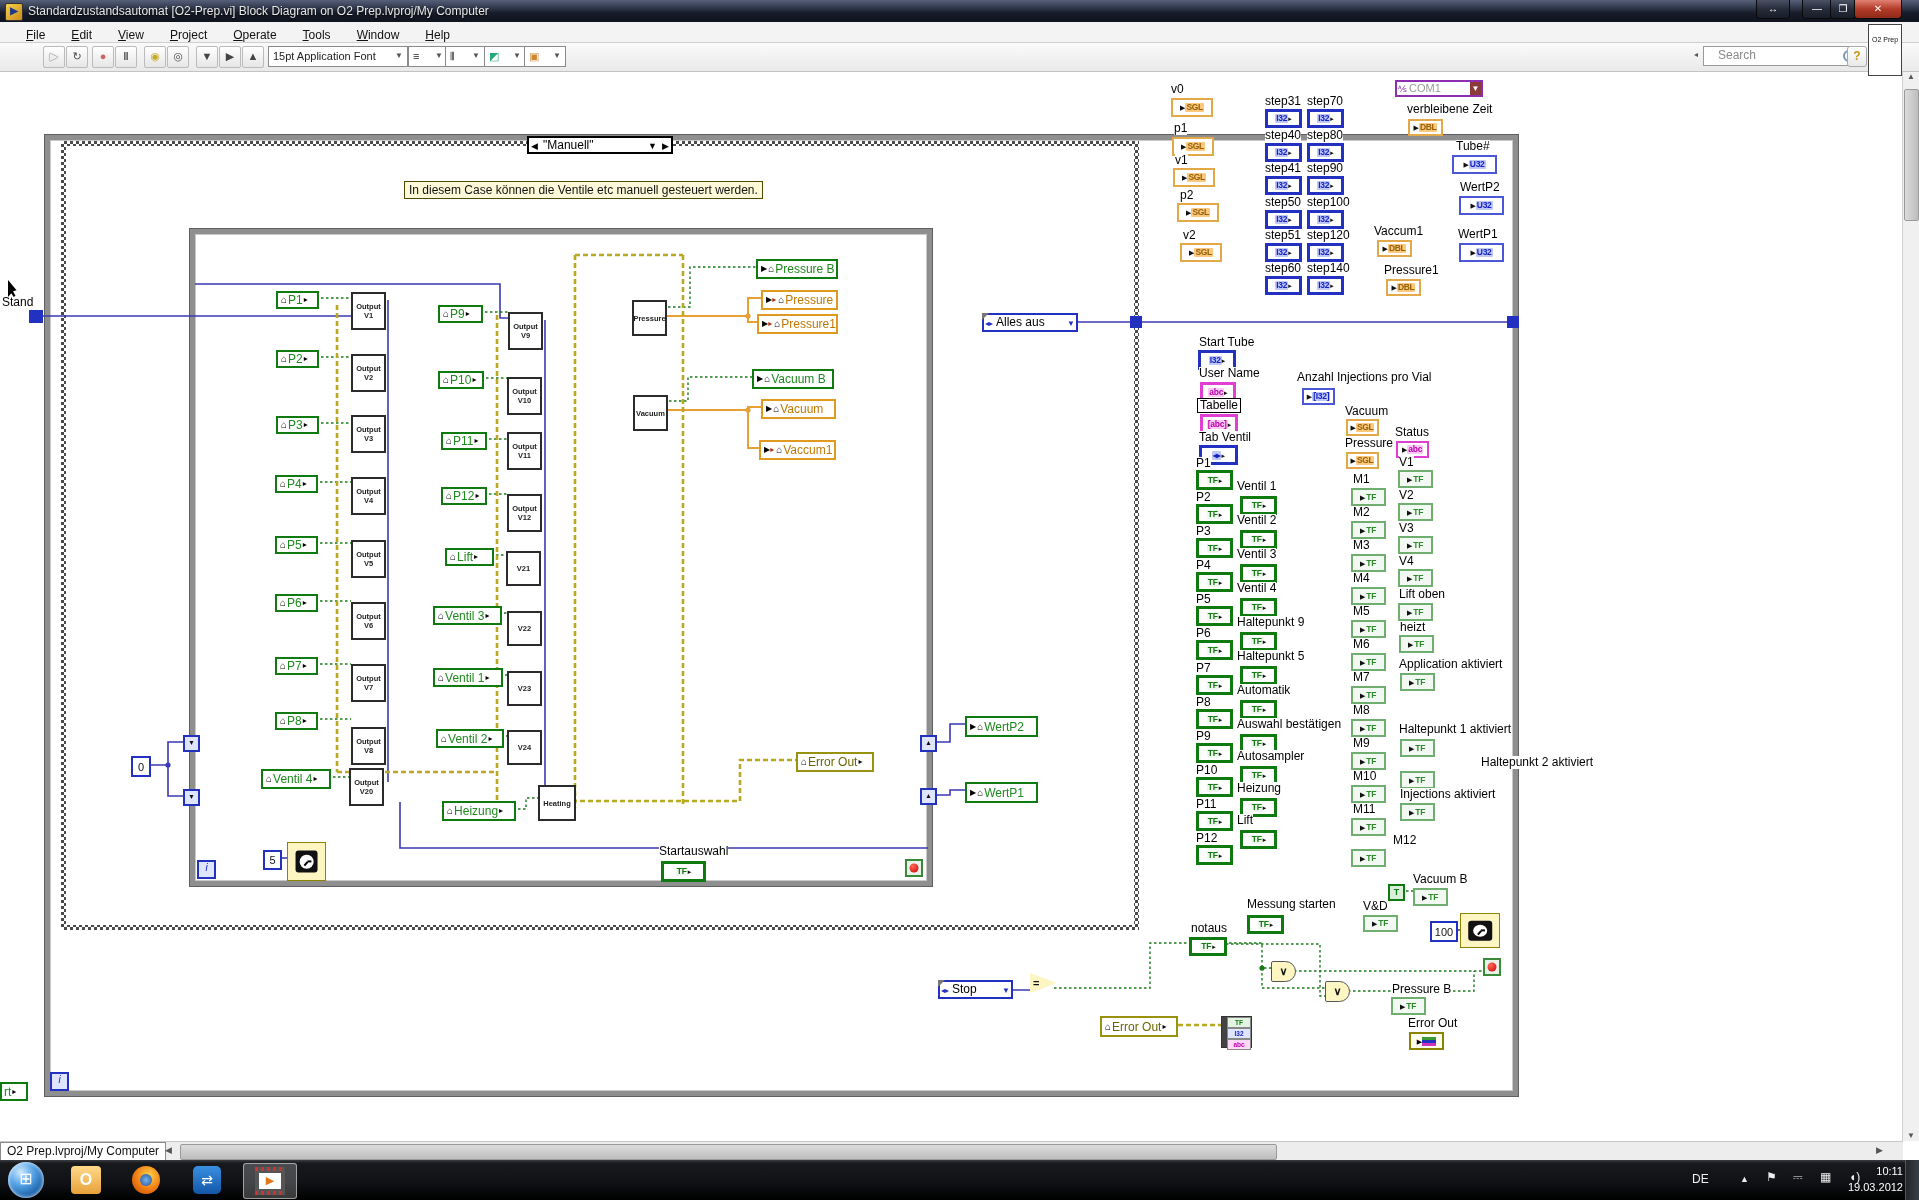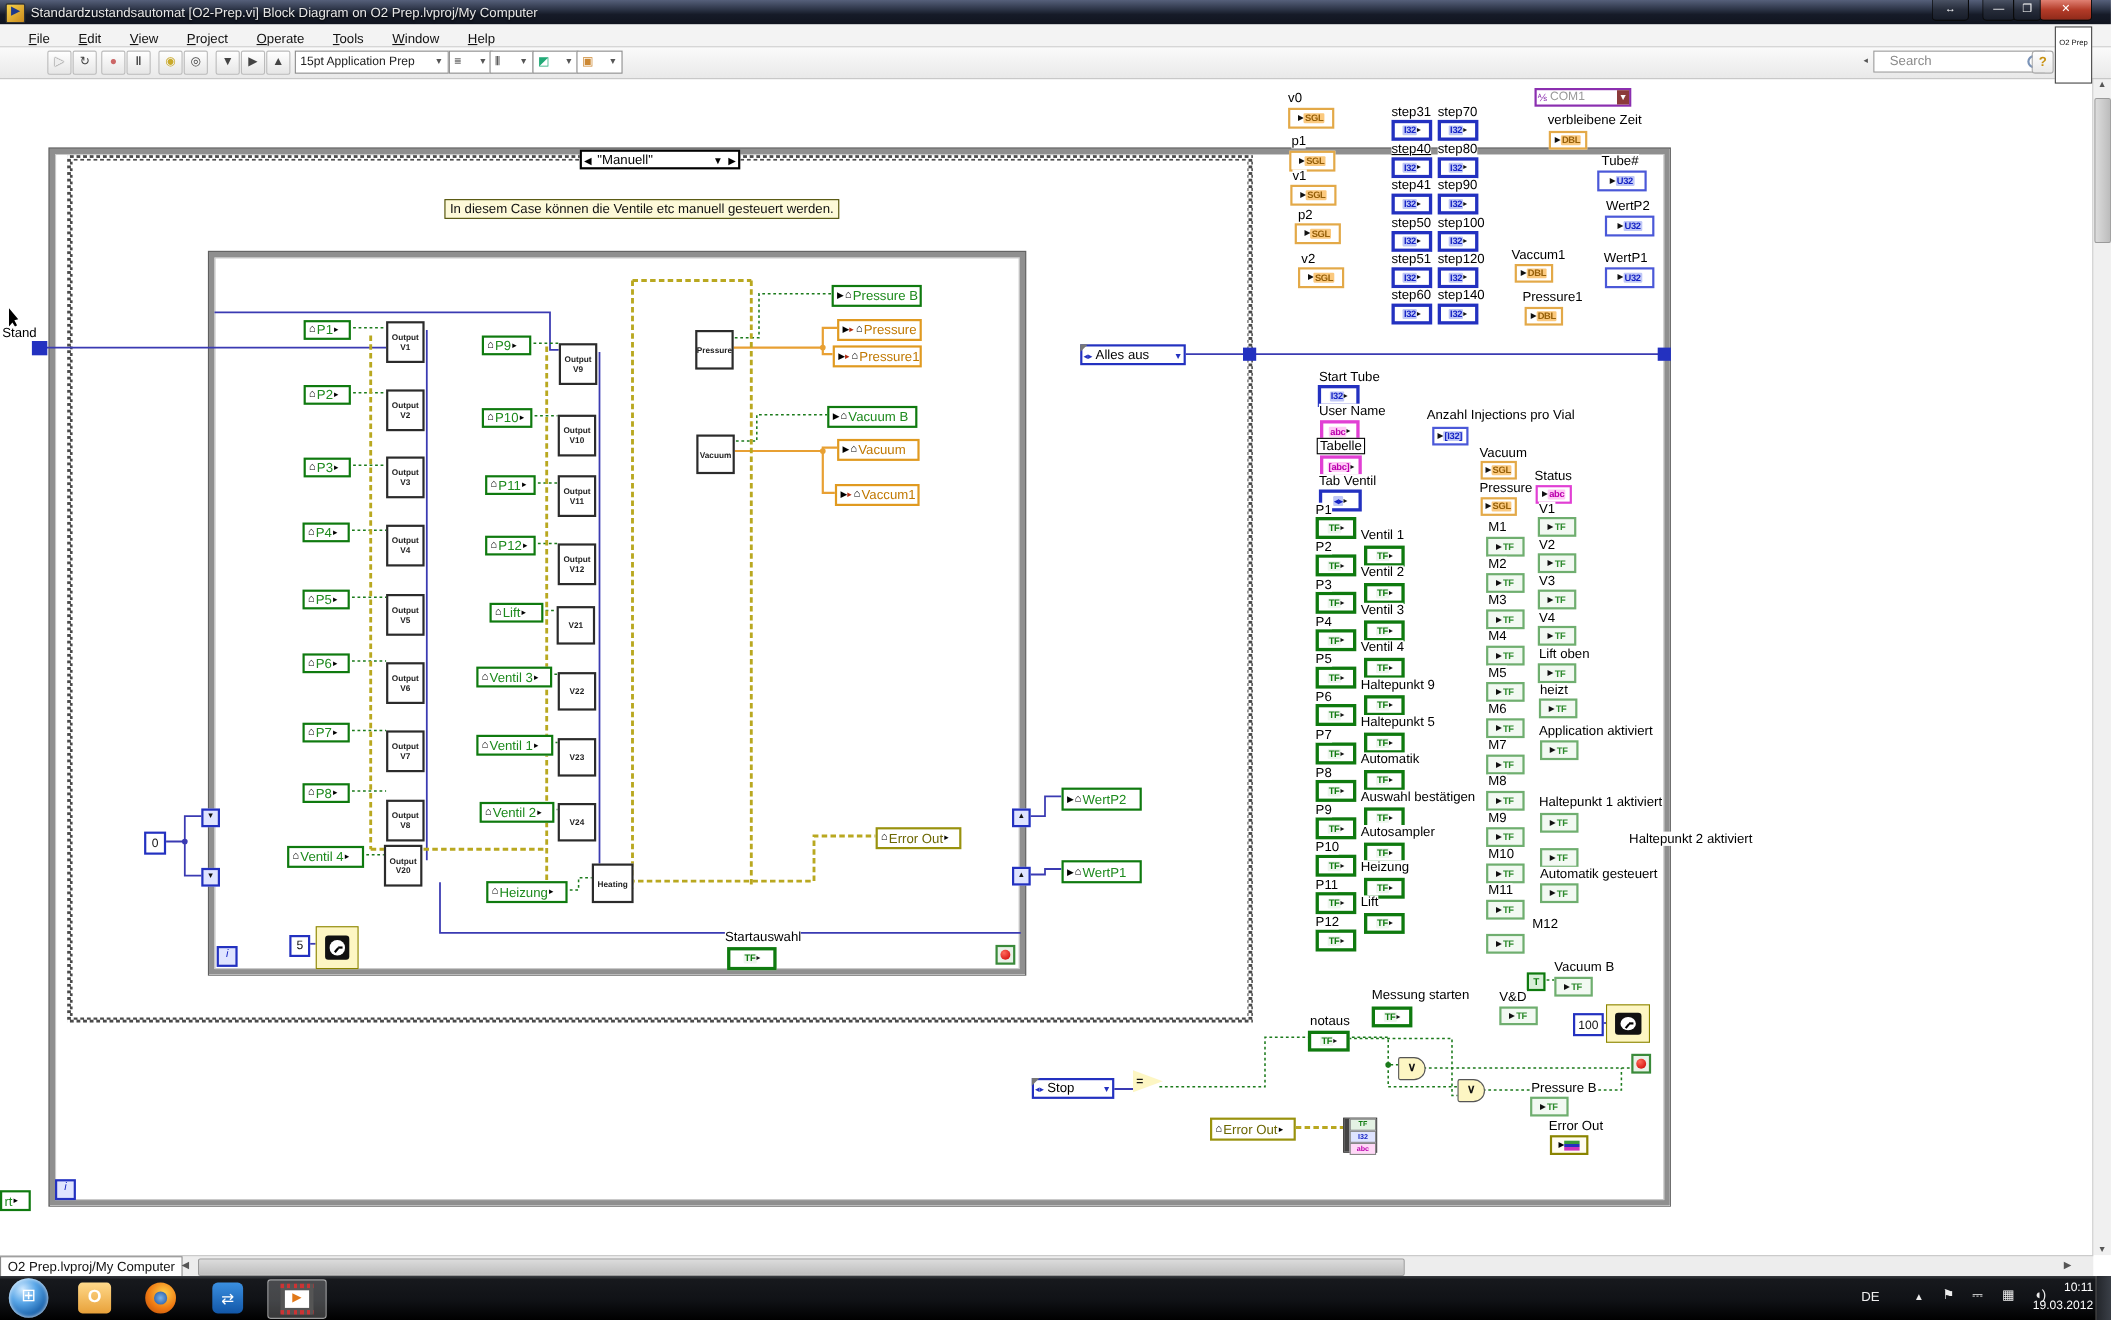--- a/index.html
+++ b/index.html
@@ -162,21 +162,21 @@
 <div class="toolbar">
   <span class="tbtn" style="left:43px;color:#eee;text-shadow:0 0 1px #000">▶</span>
   <span class="tbtn" style="left:66px">↻</span>
   <span class="tbtn" style="left:92px;color:#c66">●</span>
   <span class="tbtn" style="left:115px;font-weight:bold">‖</span>
   <span class="tbtn" style="left:144px;color:#c9a92a">◉</span>
   <span class="tbtn" style="left:167px">◎</span>
   <span class="tbtn" style="left:196px">▼</span>
   <span class="tbtn" style="left:219px">▶</span>
   <span class="tbtn" style="left:242px">▲</span>
-  <span class="tsel" style="left:268px;width:130px"><span>15pt Application Prep</span><span class="dd">▼</span></span>
+  <span class="tsel" style="left:268px;width:130px"><span>15pt Application Font</span><span class="dd">▼</span></span>
   <span class="tsel" style="left:408px;width:30px">≡<span class="dd">▼</span></span>
   <span class="tsel" style="left:445px;width:30px">⫴<span class="dd">▼</span></span>
   <span class="tsel" style="left:484px;width:32px;color:#2a7">◩<span class="dd">▼</span></span>
   <span class="tsel" style="left:524px;width:32px;color:#c83">▣<span class="dd">▼</span></span>
   <span style="position:absolute;left:1694px;top:8px;font-size:8px;color:#555">◂</span>
   <span class="searchbox"><span>Search</span><span class="mag"></span></span>
   <span class="helpbtn">?</span>
 </div>
 <div class="viicon">O2 Prep</div>
 
@@ -270,21 +270,21 @@
     <div class="nlabel" style="left: 1183px; top: 158px;">v2</div>
     <div class="term k-ind dt-sgl" style="left: 1180px; top: 172px; width: 38px; height: 15px;">
       <span class="ar">▶</span>
       <span class="dtx">SGL</span>
     </div>
     <div class="nlabel" style="left: 1265px; top: 24px;">step31</div>
     <div class="term k-ctl dt-i32" style="left: 1265px; top: 38px; width: 31px; height: 13px;">
       <span class="dtx">I32</span>
       <span class="ar">▸</span>
     </div>
-    <div class="nlabel" style="left: 1265px; top: 58px; text-decoration: underline;">step40</div>
+    <div class="nlabel" style="left: 1265px; top: 58px;">step40</div>
     <div class="term k-ctl dt-i32" style="left: 1265px; top: 72px; width: 31px; height: 13px;">
       <span class="dtx">I32</span>
       <span class="ar">▸</span>
     </div>
     <div class="nlabel" style="left: 1265px; top: 91px;">step41</div>
     <div class="term k-ctl dt-i32" style="left: 1265px; top: 105px; width: 31px; height: 13px;">
       <span class="dtx">I32</span>
       <span class="ar">▸</span>
     </div>
     <div class="nlabel" style="left: 1265px; top: 125px;">step50</div>
@@ -616,21 +616,21 @@
     <div class="nlabel" style="left: 1399px; top: 652px;">Haltepunkt 1 aktiviert</div>
     <div class="term k-ind dt-tf" style="left: 1400px; top: 668px; width: 31px; height: 14px;">
       <span class="ar">▶</span>
       <span class="dtx">TF</span>
     </div>
     <div class="nlabel" style="left: 1481px; top: 685px;">Haltepunkt 2 aktiviert</div>
     <div class="term k-ind dt-tf" style="left: 1400px; top: 700px; width: 31px; height: 14px;">
       <span class="ar">▶</span>
       <span class="dtx">TF</span>
     </div>
-    <div class="nlabel" style="left: 1400px; top: 717px;">Automatik gesteuert</div>
+    <div class="nlabel" style="left: 1400px; top: 717px;">Injections aktiviert</div>
     <div class="term k-ind dt-tf" style="left: 1400px; top: 732px; width: 31px; height: 14px;">
       <span class="ar">▶</span>
       <span class="dtx">TF</span>
     </div>
     <div class="tconst" style="left: 1388px; top: 813px; width: 13px; height: 13px; line-height: 13px;">T</div>
     <div class="nlabel" style="left: 1413px; top: 802px;">Vacuum B</div>
     <div class="term k-ind dt-tf" style="left: 1413px; top: 817px; width: 31px; height: 14px;">
       <span class="ar">▶</span>
       <span class="dtx">TF</span>
     </div>

